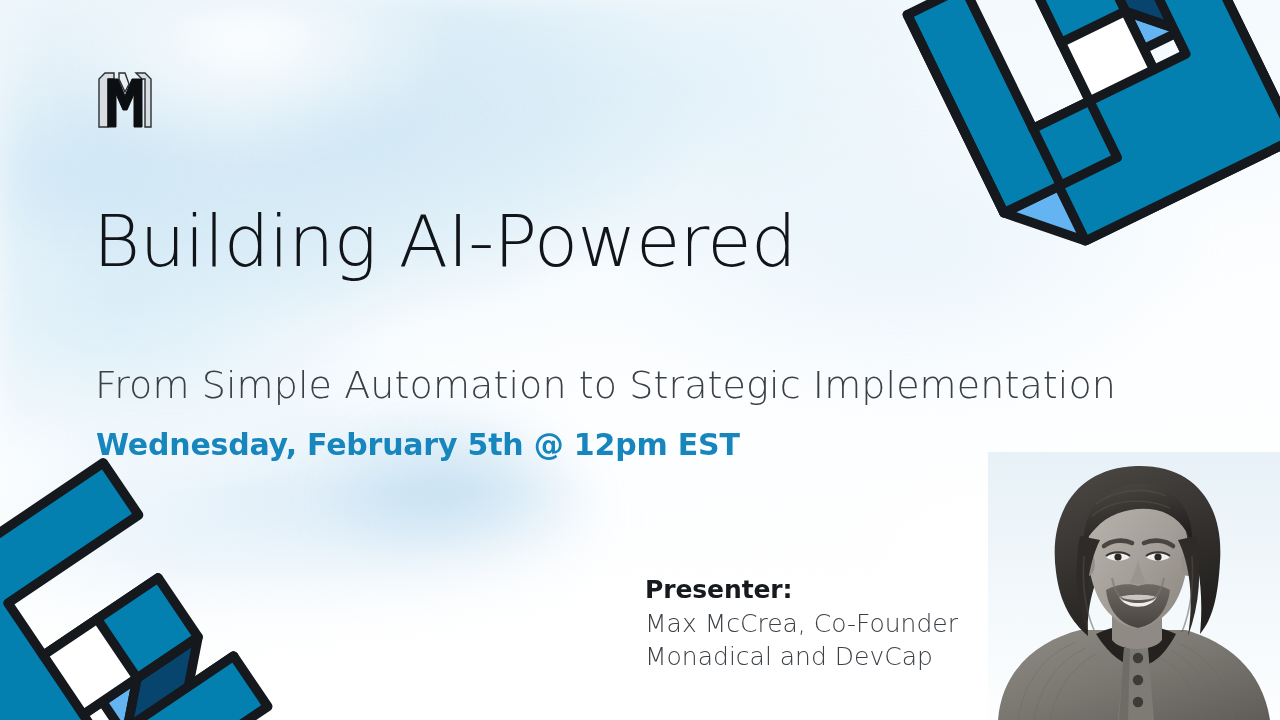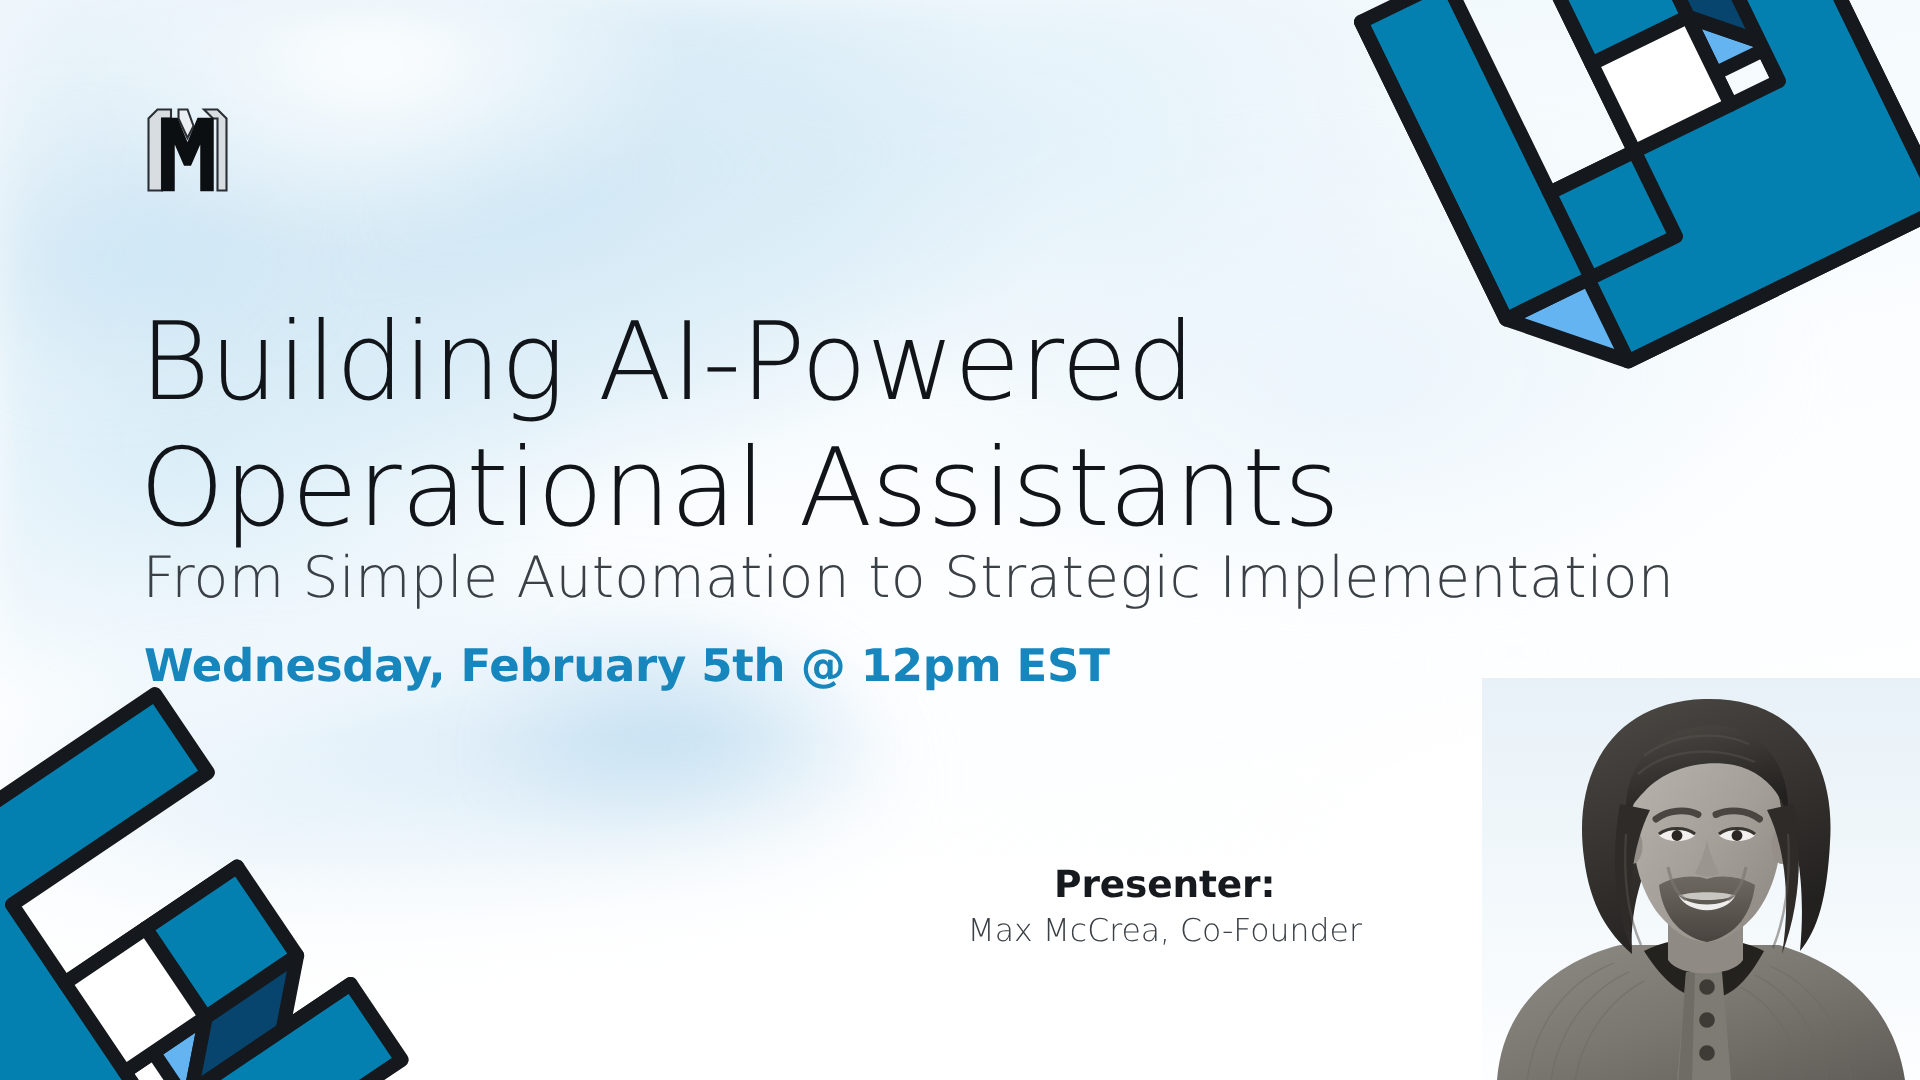--- a/index.html
+++ b/index.html
@@ -143,25 +143,24 @@
     top: 573px;
     font-family: "DejaVu Sans", sans-serif;
     color: #2f3338;
   }
   #presenter-label {
     font-weight: 700;
     font-size: 25px;
     line-height: 1.34;
     color: #16191d;
     letter-spacing: -0.1px;
-    text-align: center;
   }
   #presenter-block .p-line {
     font-weight: 300;
-    font-size: 21px;
+    font-size: 25px;
     line-height: 1.33;
     color: #3a4046;
     white-space: nowrap;
   }
 
   
   #presenter-photo {
     position: absolute;
     right: -4px;
     bottom: 0;
@@ -227,30 +226,30 @@
       <path d="M3,57 L3,9 L9,3 L18,3 L18,9 L12,9 L12,57 Z" fill="#d8dde2" stroke="#2a2f35" stroke-width="1.4"></path>
       <path d="M23,3 L29,3 L33,14 L29,22 L23,9 Z" fill="#eceff2" stroke="#2a2f35" stroke-width="1.4"></path>
       <path d="M40,3 L49,3 L55,9 L55,57 L49,57 L49,9 L46,9 Z" fill="#d8dde2" stroke="#2a2f35" stroke-width="1.4"></path>
 
       <path d="M12,57 L12,9 L22,9 L29,26 L36,9 L46,9 L46,57 L38,57 L38,24 L31,40 L27,40 L20,24 L20,57 Z" fill="#0c0f12" stroke="#0c0f12" stroke-width="1"></path>
     </svg>
   </div>
 
   <h1 id="headline">
     <span class="hl-line">Building AI-Powered</span>
-    <span class="hl-line">Operational Assistants</span>
   </h1>
 
   <div id="subheadline">From Simple Automation to Strategic Implementation</div>
 
   <div id="event-datetime">Wednesday, February 5th @ 12pm EST</div>
 
   <div id="presenter-block">
     <div id="presenter-label">Presenter:</div>
     <div class="p-line">Max McCrea, Co-Founder</div>
+    <div class="p-line">Monadical and DevCap</div>
   </div>
 
   <div id="presenter-photo">
     <svg viewBox="0 0 296 268" width="296" height="268" aria-hidden="true">
       <defs>
         <linearGradient id="bgph" x1="0" y1="0" x2="0" y2="1">
           <stop offset="0%" stop-color="#e7f1f7"></stop>
           <stop offset="60%" stop-color="#f4f9fc"></stop>
           <stop offset="100%" stop-color="#fdfeff"></stop>
         </linearGradient>

